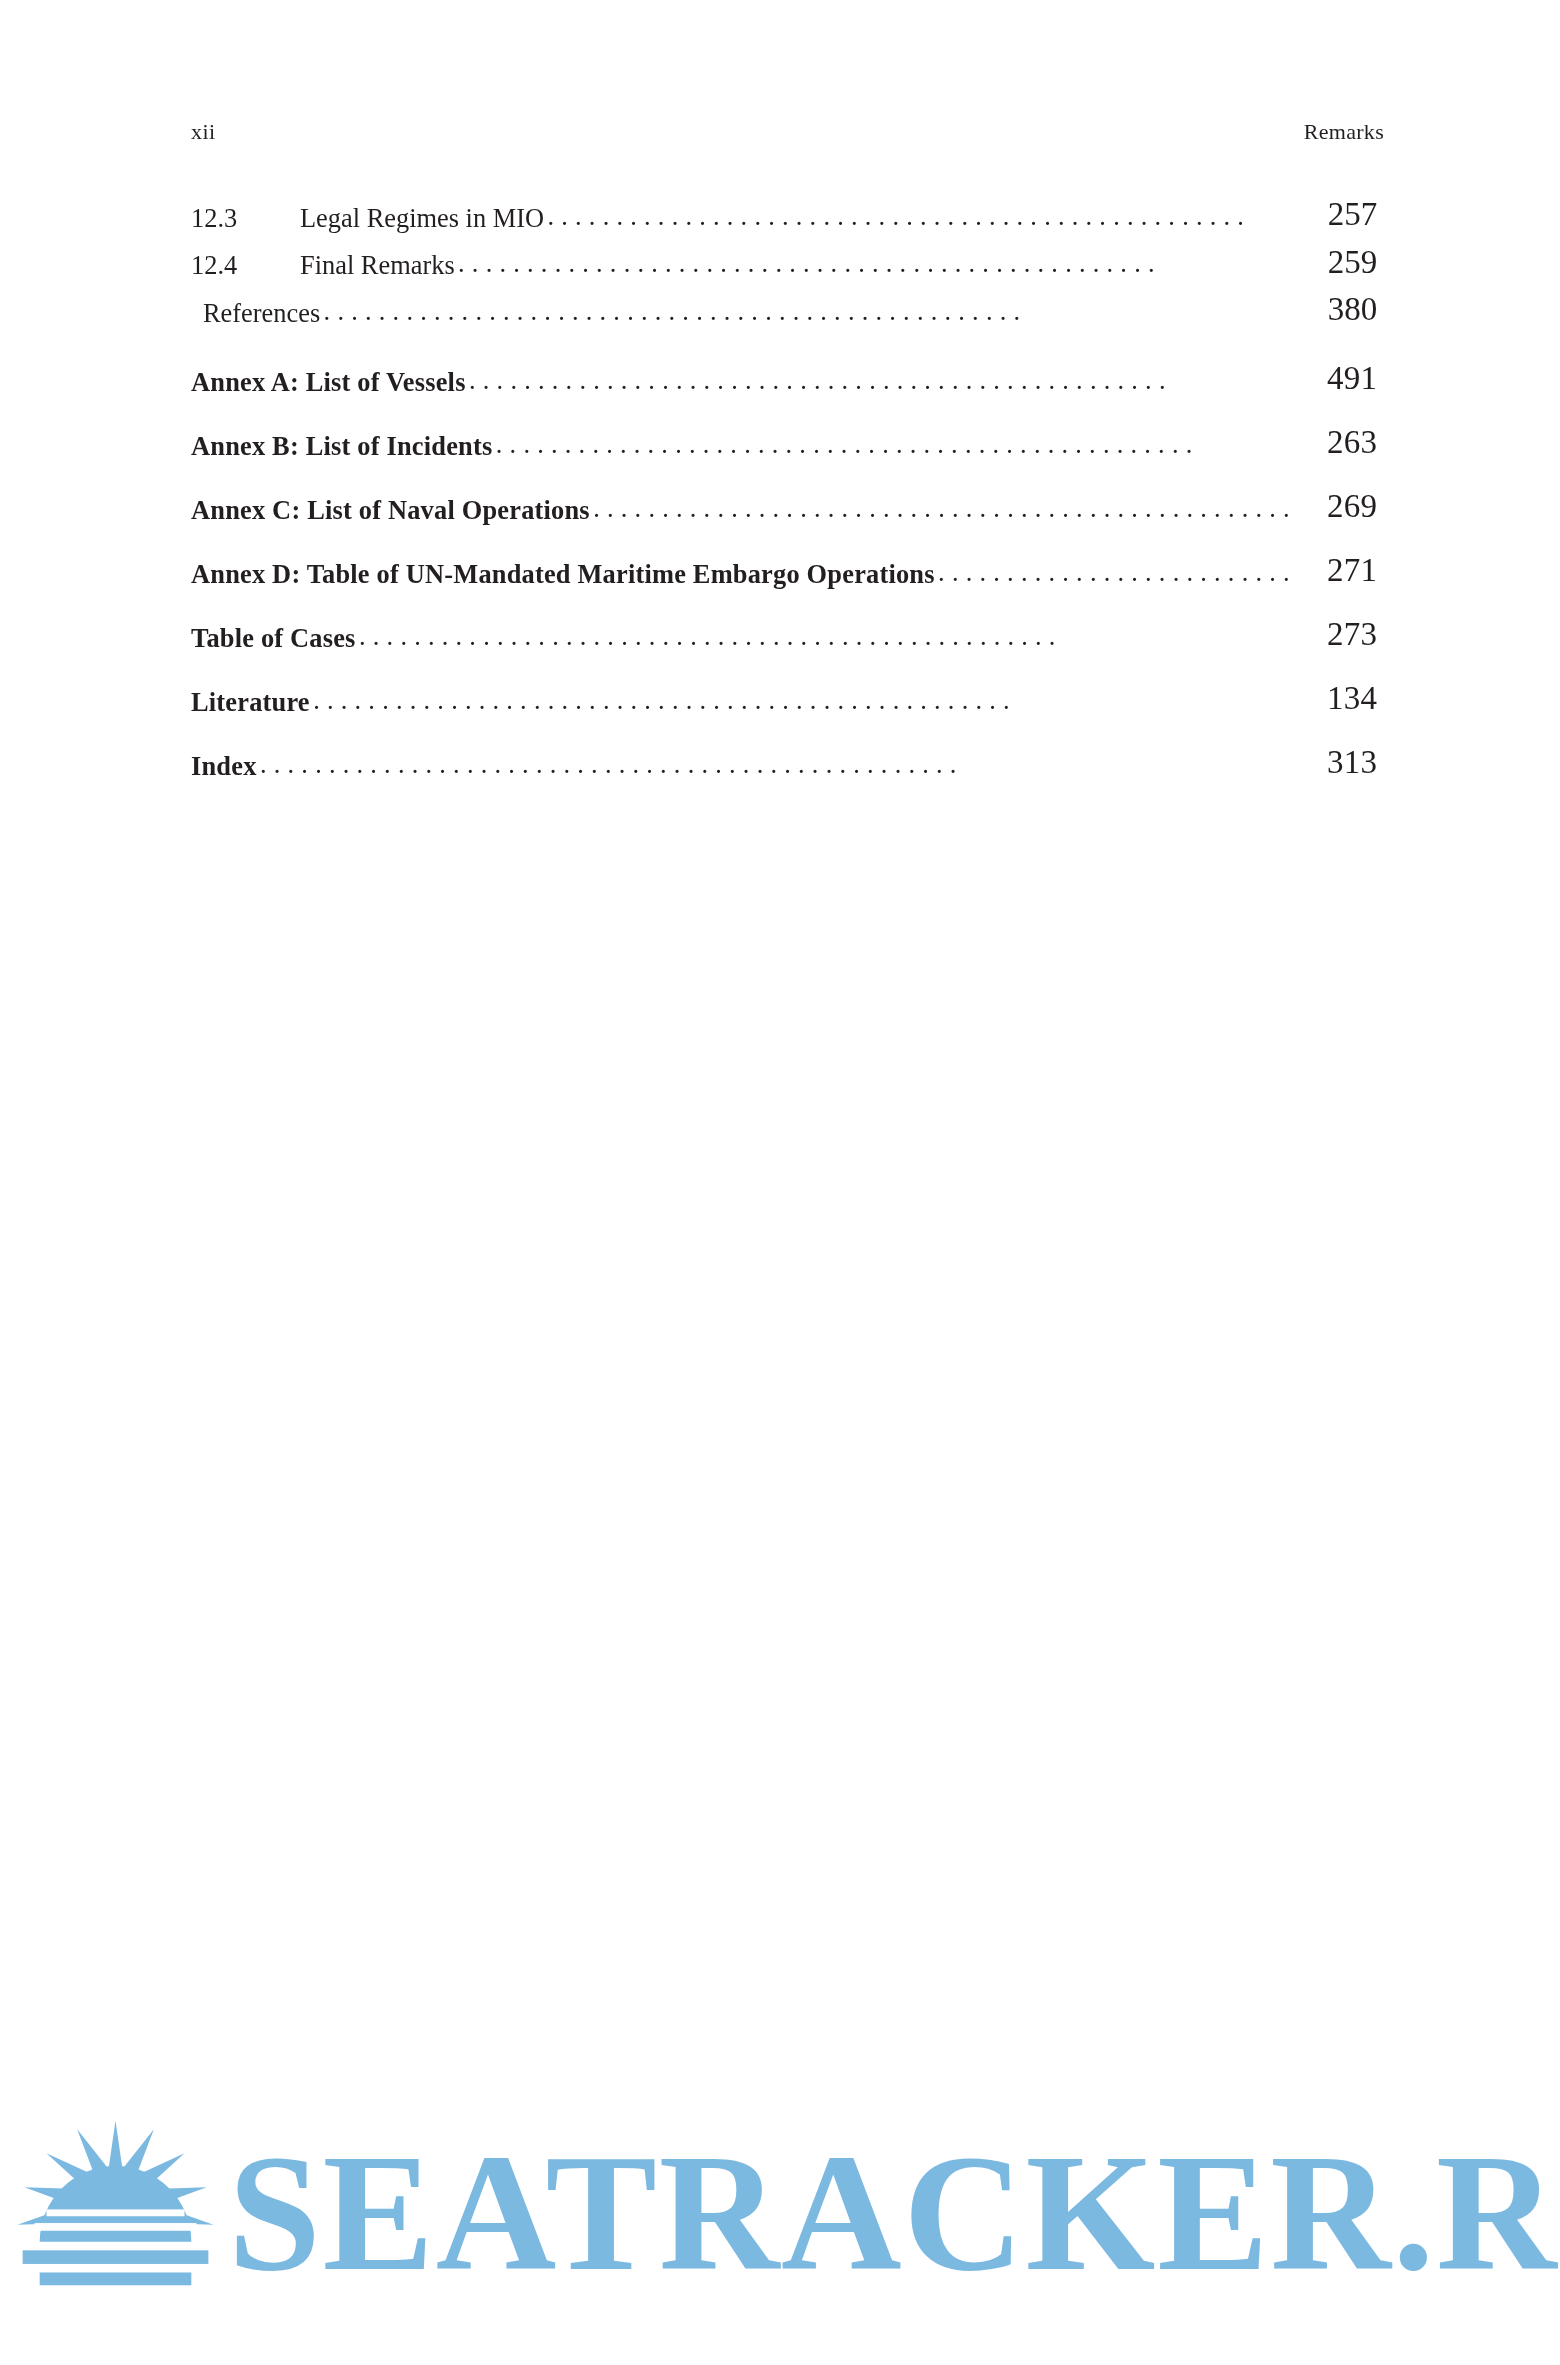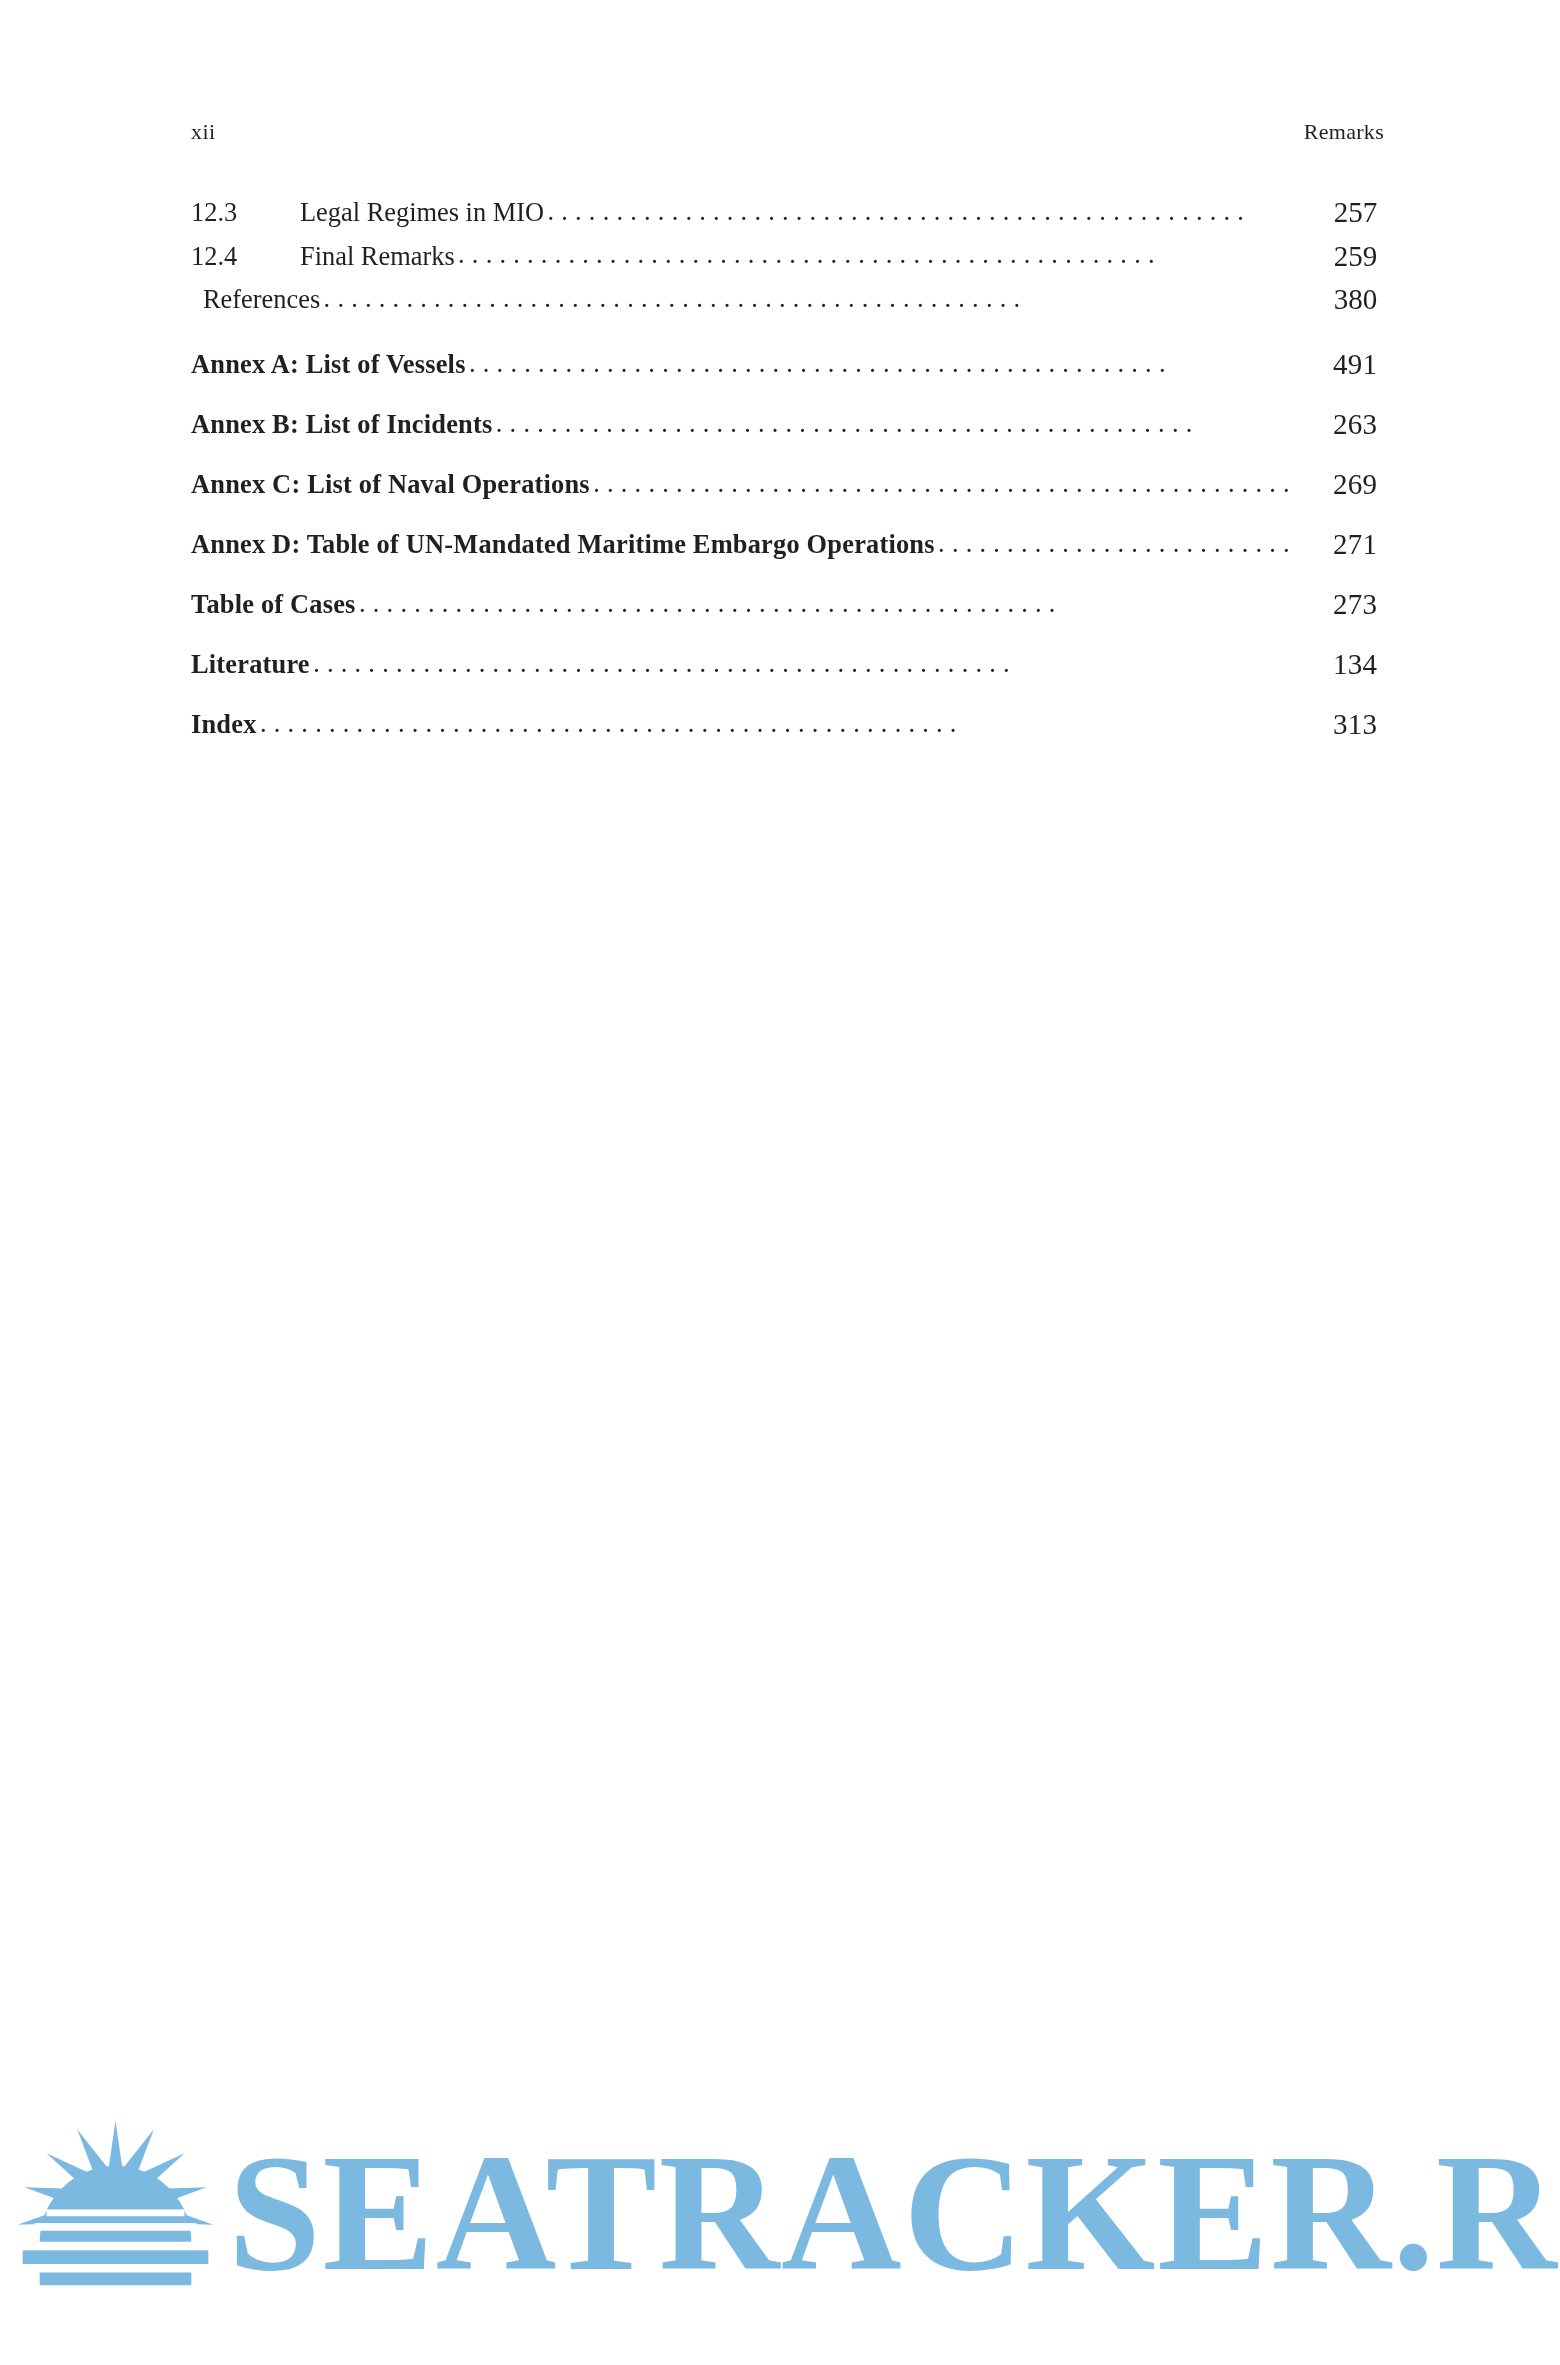--- a/index.html
+++ b/index.html
@@ -43,21 +43,21 @@
   
   .toc {
     position: absolute;
     left: 191px;
     top: 198px;
     width: 1193px;
   }
 
   .toc-row {
     display: flex;
-    align-items: center;
+    align-items: flex-end;
     font-size: 26.4px;
     line-height: 1;
     white-space: nowrap;
   }
 
   
   .sub-row { margin-bottom: 14.5px; }
   .sub-row .num {
     width: 109px;
     flex: 0 0 109px;
@@ -92,21 +92,21 @@
     top: -1.7px;
   }
   .leaders span { letter-spacing: 7.2px; }
 
   .page-no {
     flex: 0 0 82px;
     width: 82px;
     text-align: right;
     font-weight: normal;
     font-family: "Liberation Serif", serif;
-    font-size: 29px;
+    font-size: 33px;
     padding-right: 6.8px;
   }
   .bold-row .page-no { font-weight: normal; }
 
   
   .gap-before { margin-top: 36px; }
 
   
   .watermark {
     position: absolute;

